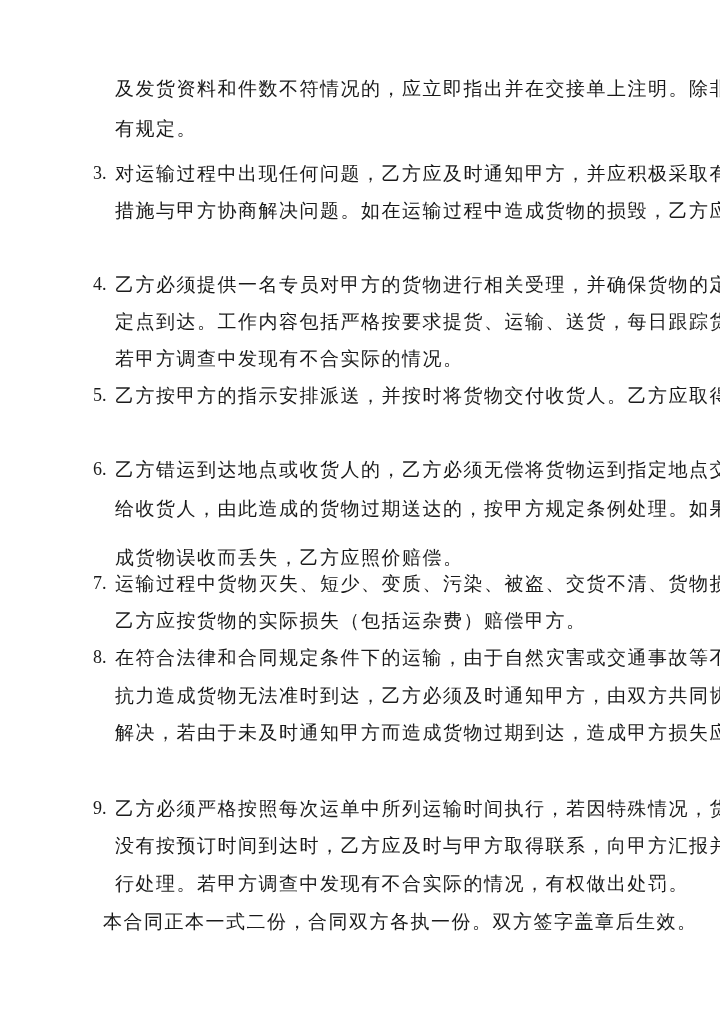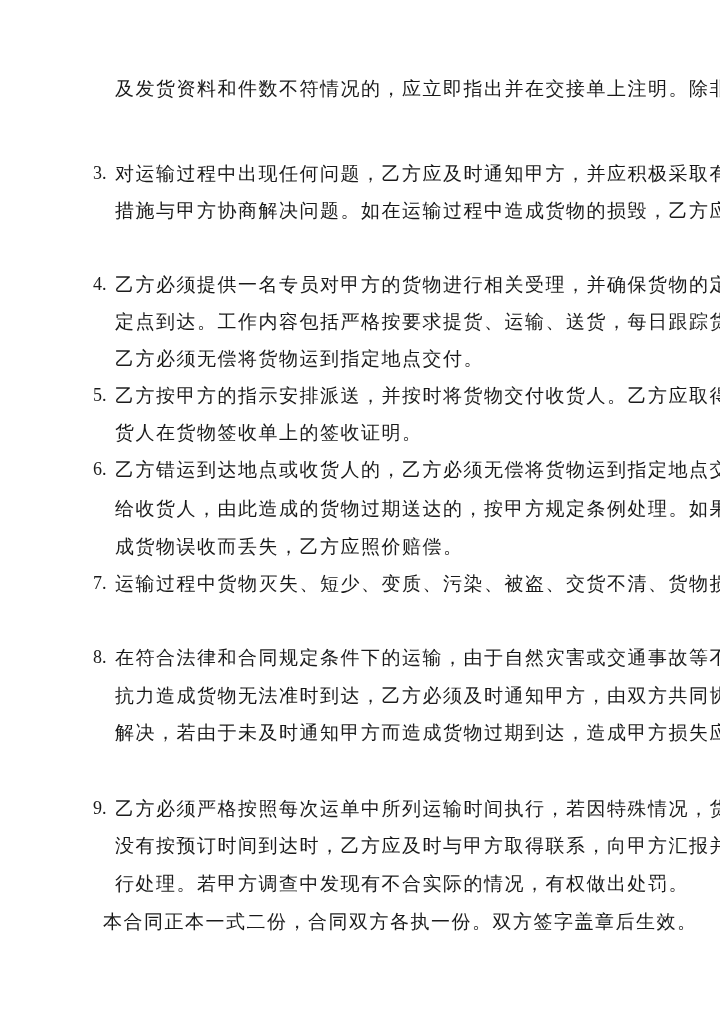--- a/index.html
+++ b/index.html
@@ -19,41 +19,42 @@
       font-family: "Liberation Serif", serif;
     }
     .closing { left: 103px; }
   </style>
 </head>
 <body>
 
 <div class="page">
 
   <div class="line" style="top:76px">及发货资料和件数不符情况的，应立即指出并在交接单上注明。除非另</div>
+  <div class="line" style="top:116px">有规定。</div>
 
   <div class="num" style="top:161px">3.</div>
   <div class="line" style="top:161px">对运输过程中出现任何问题，乙方应及时通知甲方，并应积极采取有效</div>
   <div class="line" style="top:198px">措施与甲方协商解决问题。如在运输过程中造成货物的损毁，乙方应按</div>
 
   <div class="num" style="top:272px">4.</div>
   <div class="line" style="top:272px">乙方必须提供一名专员对甲方的货物进行相关受理，并确保货物的定时</div>
   <div class="line" style="top:309px">定点到达。工作内容包括严格按要求提货、运输、送货，每日跟踪货物</div>
-  <div class="line" style="top:346px">乙方必须无偿将货物运到指定地点交付。</div>
+  <div class="line" style="top:346px">若甲方调查中发现有不合实际的情况。</div>
 
   <div class="num" style="top:383px">5.</div>
   <div class="line" style="top:383px">乙方按甲方的指示安排派送，并按时将货物交付收货人。乙方应取得收</div>
-  <div class="line" style="top:420px">货人在货物签收单上的签收证明。</div>
 
   <div class="num" style="top:457px">6.</div>
   <div class="line" style="top:457px">乙方错运到达地点或收货人的，乙方必须无偿将货物运到指定地点交付</div>
   <div class="line" style="top:496px">给收货人，由此造成的货物过期送达的，按甲方规定条例处理。如果造</div>
-  <div class="line" style="top:534px">成货物误收而丢失，乙方应照价赔偿。</div>
+  <div class="line" style="top:545px">成货物误收而丢失，乙方应照价赔偿。</div>
 
   <div class="num" style="top:571px">7.</div>
   <div class="line" style="top:571px">运输过程中货物灭失、短少、变质、污染、被盗、交货不清、货物损毁，</div>
+  <div class="line" style="top:608px">乙方应按货物的实际损失（包括运杂费）赔偿甲方。</div>
 
   <div class="num" style="top:645px">8.</div>
   <div class="line" style="top:645px">在符合法律和合同规定条件下的运输，由于自然灾害或交通事故等不可</div>
   <div class="line" style="top:683px">抗力造成货物无法准时到达，乙方必须及时通知甲方，由双方共同协商</div>
   <div class="line" style="top:720px">解决，若由于未及时通知甲方而造成货物过期到达，造成甲方损失应由</div>
 
   <div class="num" style="top:796px">9.</div>
   <div class="line" style="top:796px">乙方必须严格按照每次运单中所列运输时间执行，若因特殊情况，货物</div>
   <div class="line" style="top:833px">没有按预订时间到达时，乙方应及时与甲方取得联系，向甲方汇报并进</div>
   <div class="line" style="top:871px">行处理。若甲方调查中发现有不合实际的情况，有权做出处罚。</div>

